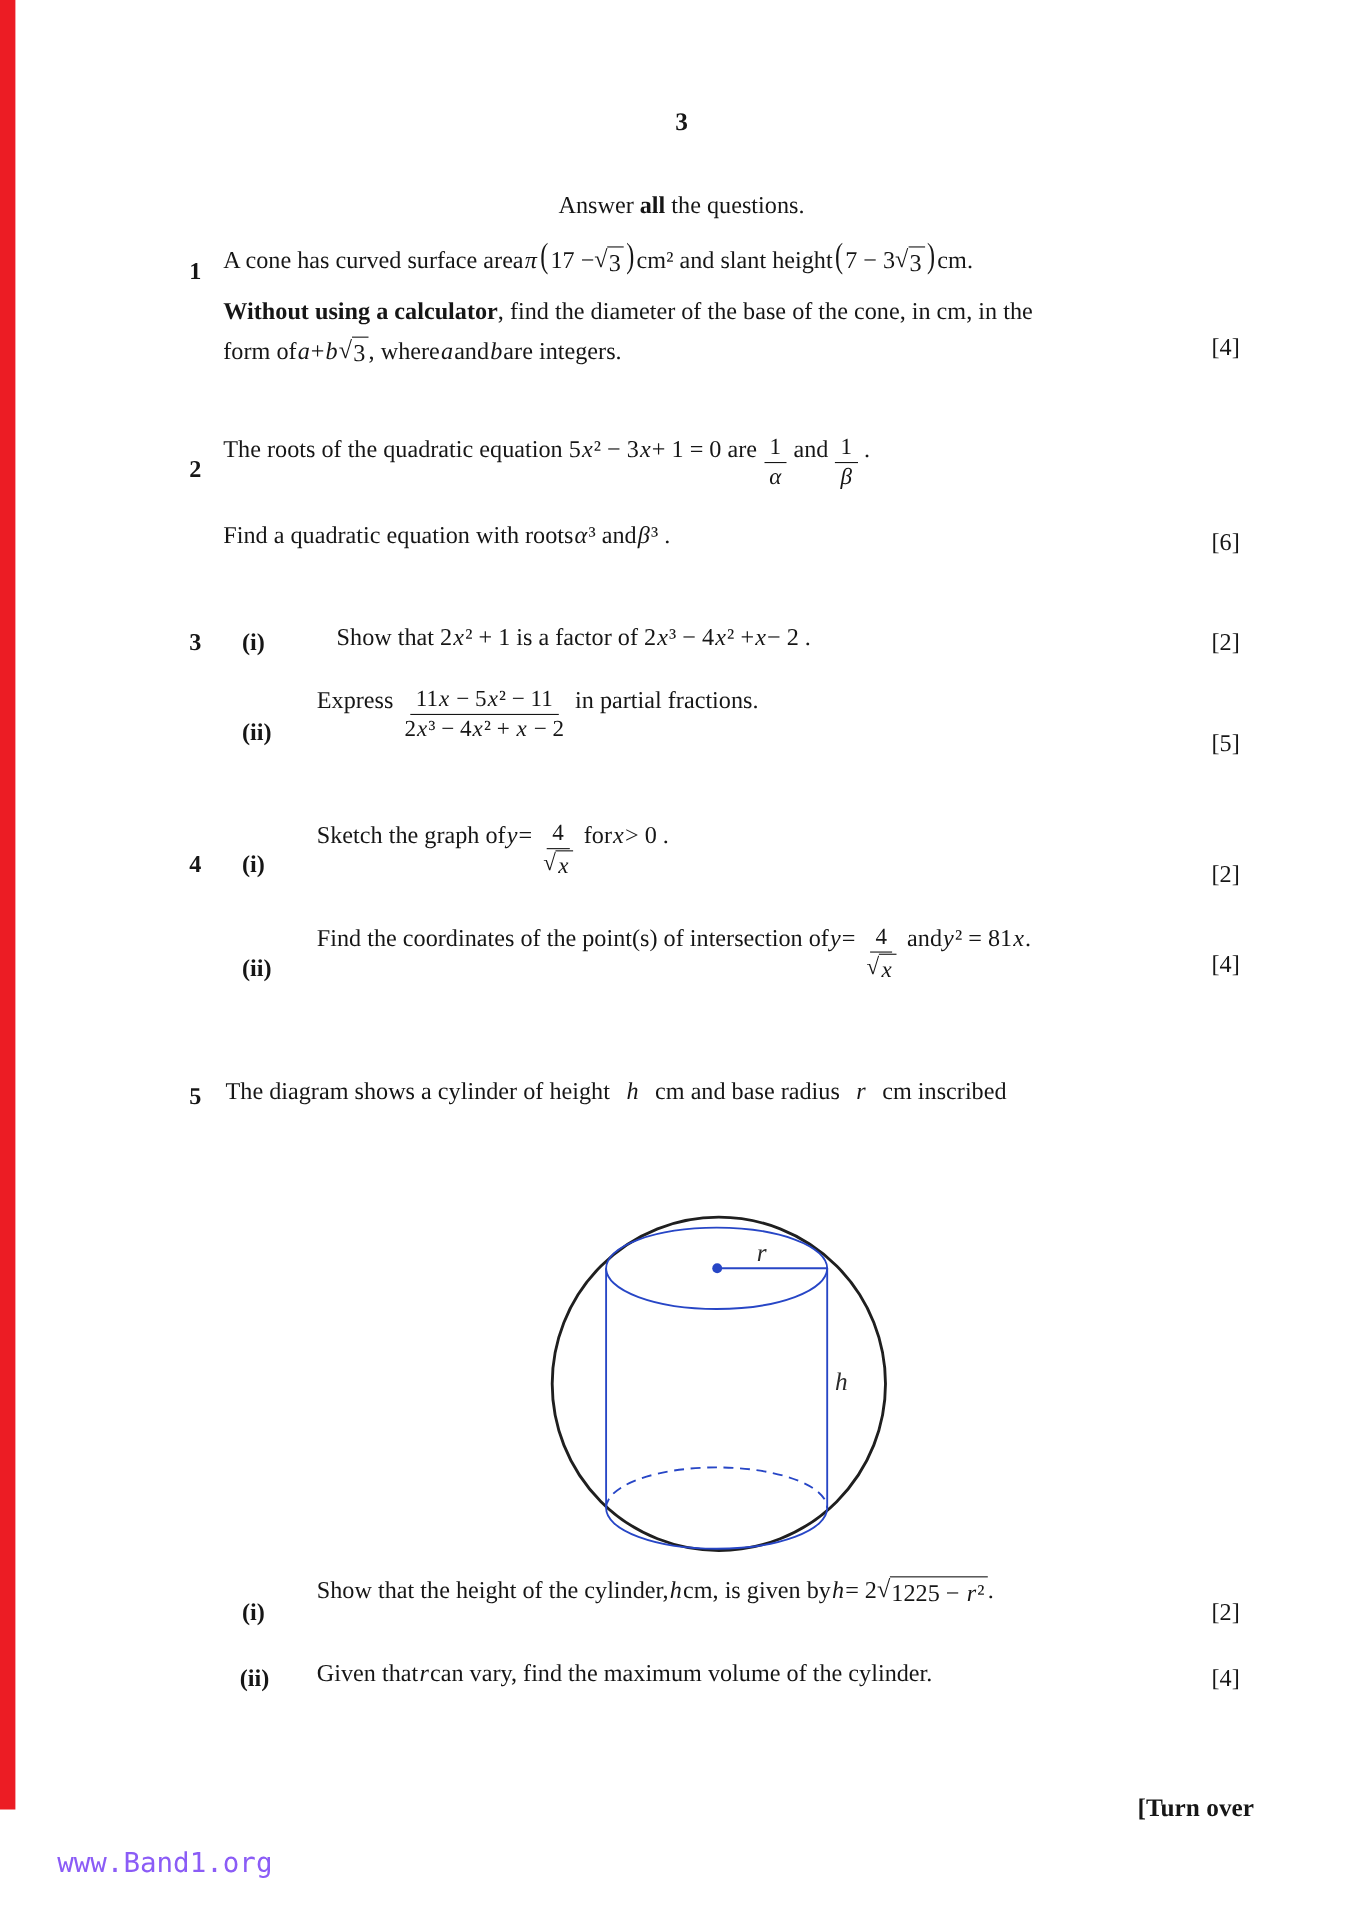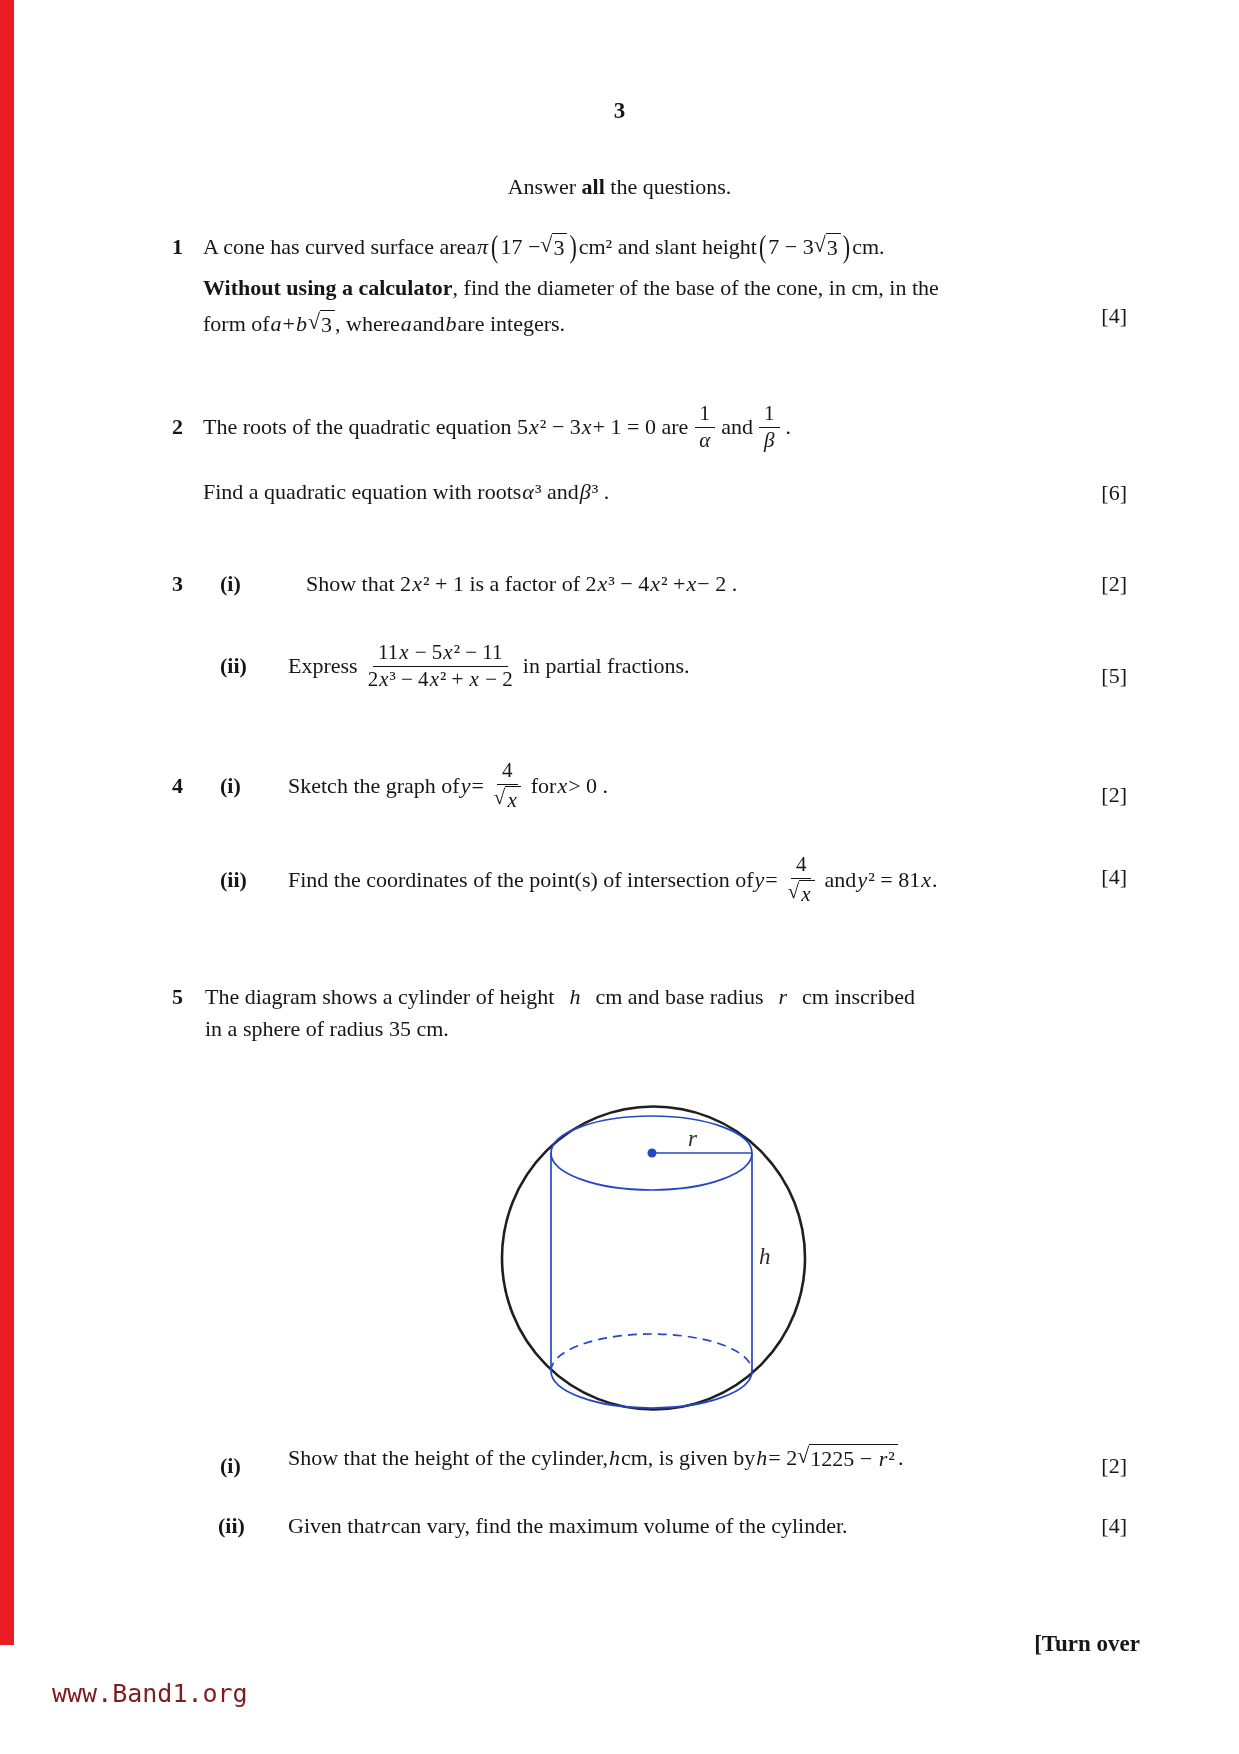--- a/index.html
+++ b/index.html
@@ -1,41 +1,41 @@
 <!DOCTYPE html>
 <html><head>
 <meta charset="utf-8">
 <style>
   html,body{margin:0;padding:0;background:#ffffff;}
   .page{
     position:relative;width:1239px;height:1754px;background:#ffffff;overflow:hidden;
     font-family:"Liberation Serif","DejaVu Serif",serif;font-size:22px;color:#161616;
   }
   .abs{position:absolute;white-space:nowrap;}
-  .row{display:flex;align-items:center;}
+  .row{display:flex;}
   .center{left:0;width:1239px;text-align:center;}
   .qno{font-weight:bold;line-height:36px;}
   .plabel{font-weight:bold;line-height:36px;}
   .marks{left:1070px;width:57px;text-align:right;line-height:36px;}
   b{font-weight:bold;}
   .var{font-style:italic;padding:0 1px;}
   .bp{display:inline-block;transform:scaleY(1.45);transform-origin:center;margin:0 2px;}
   .frac{display:inline-flex;flex-direction:column;align-items:center;vertical-align:middle;
         margin:0 5px;font-size:21px;line-height:1.12;}
   .frac > .num{padding:0 5px 1px;border-bottom:1.6px solid #161616;}
   .frac > .den{padding:1px 5px 0;}
   .sqrt{display:inline-flex;align-items:flex-start;white-space:nowrap;}
   .rsym{line-height:1.05;}
   .rbar{border-top:1.6px solid #161616;padding:0 3px 0 1px;line-height:1.25;}
   #redbar{left:0;top:0;width:14px;height:1645px;background:#ec1c24;}
   #pageno{top:98px;font-weight:bold;font-size:23px;}
   #instruction{top:162px;margin-top:12px;}
   #turnover{left:890px;width:250px;top:1631px;text-align:right;font-weight:bold;font-size:23px;}
   #website{left:52px;top:1679px;font-family:"DejaVu Sans Mono","Liberation Mono",monospace;
-           font-size:25px;color:#7f1d1d;}
+           font-size:25px;color:#8b5cf6;}
   svg text{font-family:"Liberation Serif","DejaVu Serif",serif;font-style:italic;font-size:23px;fill:#2b2b2b;}
 </style>
 </head>
 <body>
 
 <div class="page">
 
   <div id="redbar" class="abs" style="background: rgb(236, 28, 36);"></div>
 
   <div id="pageno" class="abs center">3</div>
@@ -94,21 +94,20 @@
         <span class="num">4</span>
         <span class="den"><span class="sqrt">
             <span class="rsym">√</span>
             <span class="rbar"><i class="var">x</i></span>
           </span></span>
       </span> and <i class="var">y</i>² = 81<i class="var">x</i> .</div>
   <div class="abs marks" style="top:859px;">[4]</div>
 
   <div class="abs qno" style="left:172px;top:979px;">5</div>
   <div class="abs row" style="left:205px;top:979px;height:36px;gap:14px;">The diagram shows a cylinder of height <i class="var">h</i> cm and base radius <i class="var">r</i> cm inscribed</div>
-  <div class="abs row" style="left:205px;top:1011px;height:36px;">in a sphere of radius 35 cm.</div>
 
   <svg class="abs" style="left:440px;top:1078px;" width="432" height="345" viewBox="0 0 432 345">
     <circle cx="213.5" cy="180" r="151.5" fill="none" stroke="#1f1f1f" stroke-width="2.6" style="stroke: rgb(31, 31, 31);"></circle>
     <g fill="none" stroke="#2746c6" stroke-width="1.7" style="stroke: rgb(39, 70, 198);">
       <ellipse cx="211.5" cy="75" rx="100.5" ry="37"></ellipse>
       <line x1="111" y1="75" x2="111" y2="293"></line>
       <line x1="312" y1="75" x2="312" y2="293"></line>
       <path d="M 111 293 A 100.5 37 0 0 1 312 293" stroke-dasharray="9 6"></path>
       <path d="M 111 293 A 100.5 37 0 0 0 312 293"></path>
       <line x1="212" y1="75" x2="312" y2="75"></line>

